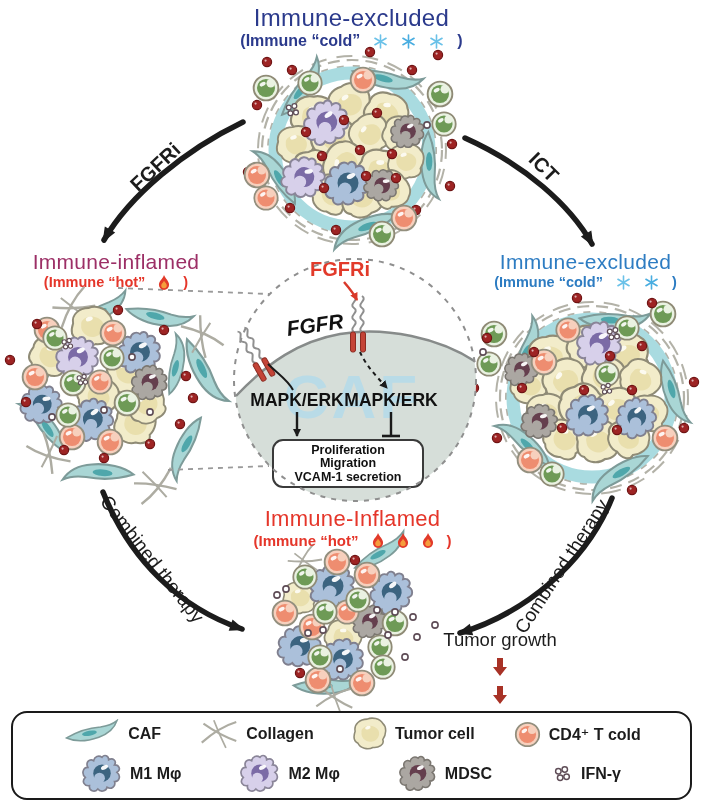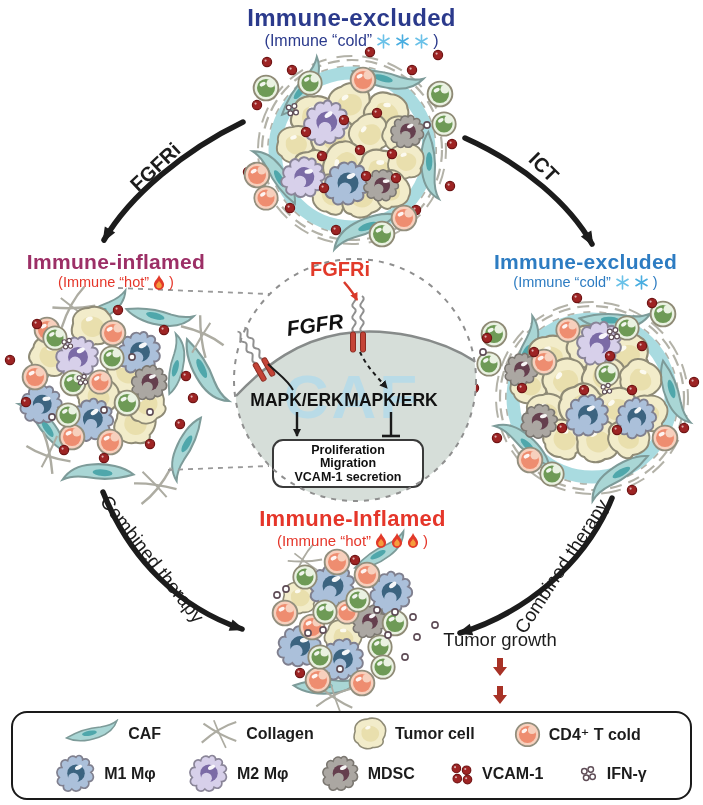--- a/index.html
+++ b/index.html
@@ -1,22 +1,22 @@
 <!DOCTYPE html>
 <html><head>
 <meta charset="utf-8">
 <style>
   html,body{margin:0;padding:0;background:#fff;}
   .canvas{position:relative;width:703px;height:805px;background:#ffffff;overflow:hidden;
           font-family:"Liberation Sans","DejaVu Sans",sans-serif;}
   svg{font-family:"Liberation Sans","DejaVu Sans",sans-serif;}
   .art{position:absolute;left:0;top:0;}
   .title-block{position:absolute;text-align:center;}
-  .title-main{font-weight:bold;letter-spacing:.3px;}
-  .title-sub{font-weight:normal;display:flex;justify-content:center;align-items:center;gap:4px;text-align:right;}
+  .title-main{font-weight:normal;letter-spacing:.3px;}
+  .title-sub{font-weight:bold;display:flex;justify-content:center;align-items:center;gap:13px;text-align:right;}
   .t-top{top:4px;left:0;width:703px;}
   .t-top .title-main{font-size:24px;color:#2b3a8c;}
   .t-top .title-sub{font-size:16px;color:#2b3a8c;}
   .t-left{top:250px;left:0;width:232px;}
   .t-left .title-main{font-size:21px;color:#9c2f66;}
   .t-left .title-sub{font-size:14.5px;color:#e5362a;}
   .t-right{top:250px;left:468px;width:235px;}
   .t-right .title-main{font-size:21px;color:#2d7cc2;}
   .t-right .title-sub{font-size:14.5px;color:#2d7cc2;}
   .t-bottom{top:506px;left:175px;width:355px;}
@@ -571,29 +571,20 @@
           </svg>
       <span class="leg-label">M2 Mφ</span>
     </div>
     <div class="leg-item">
       <svg class="icon" width="38" height="38" viewBox="-24 -24 48 48">
             <use href="#sym-mdsc"></use>
           </svg>
       <span class="leg-label">MDSC</span>
     </div>
     <div class="leg-item">
-      <svg class="icon" width="26" height="26" viewBox="-14 -14 28 28">
-            <use href="#sym-vcam" transform="translate(-5 -6)"></use>
-            <use href="#sym-vcam" transform="translate(6 -4)"></use>
-            <use href="#sym-vcam" transform="translate(-4 5)"></use>
-            <use href="#sym-vcam" transform="translate(7 6)"></use>
-          </svg>
-      <span class="leg-label">VCAM-1</span>
-    </div>
-    <div class="leg-item">
       <svg class="icon" width="22" height="22" viewBox="-12 -12 24 24">
             <use href="#sym-ifn"></use>
           </svg>
       <span class="leg-label">IFN-γ</span>
     </div>
   </div>
 </div>
 
 </div>
 

